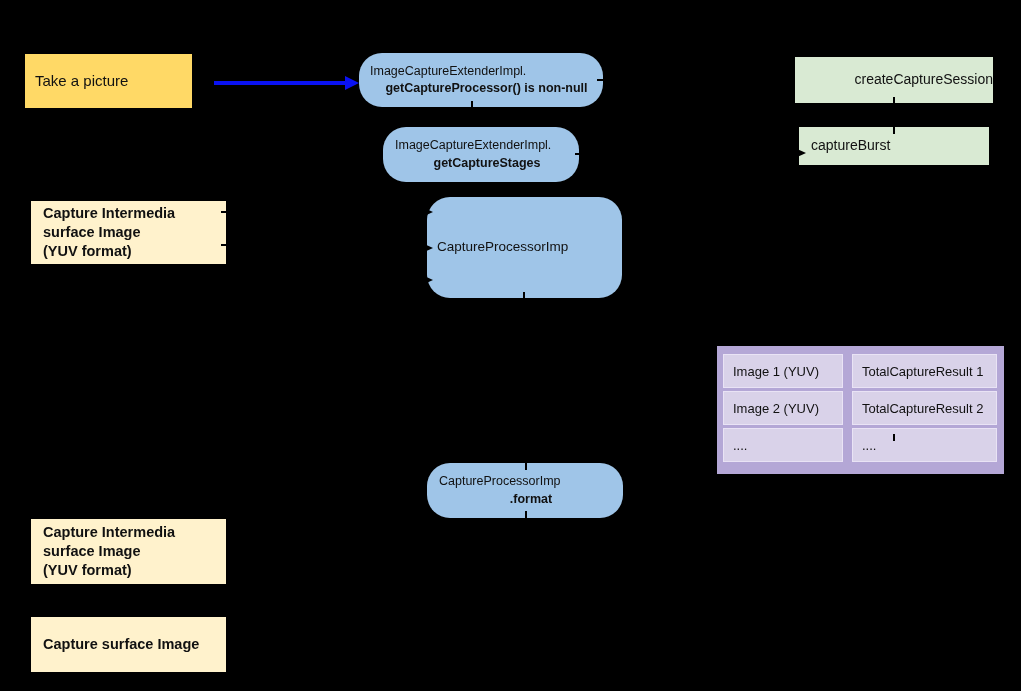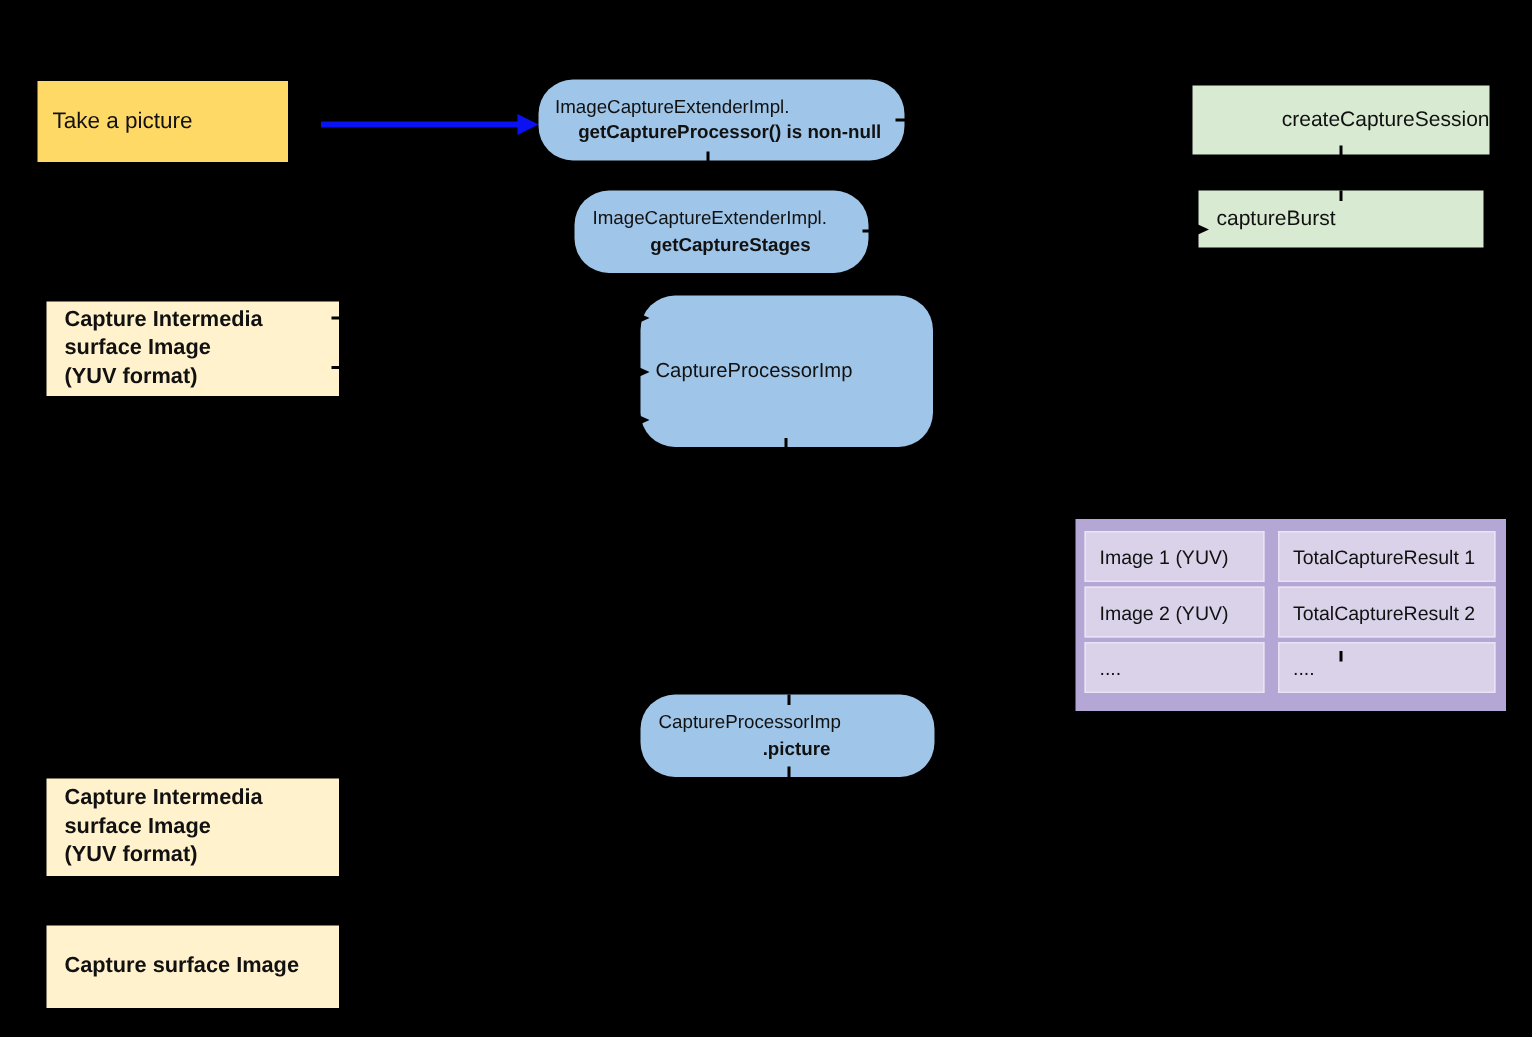--- a/index.html
+++ b/index.html
@@ -109,21 +109,21 @@
   <div class="rcell">
       <span>....</span>
     </div>
   <div class="rcell">
       <span>....</span>
     </div>
 </div>
 
 <div class="node blue n-proc">
   <span>CaptureProcessorImp</span>
-  <span class="b">.picture</span>
+  <span class="b">.format</span>
 </div>
 
 <div class="node cream n-cream2">
   <span>Capture Intermedia</span>
   <span>surface Image</span>
   <span>(YUV format)</span>
 </div>
 
 <div class="node cream n-cream3">
   <span>Capture surface Image</span>

